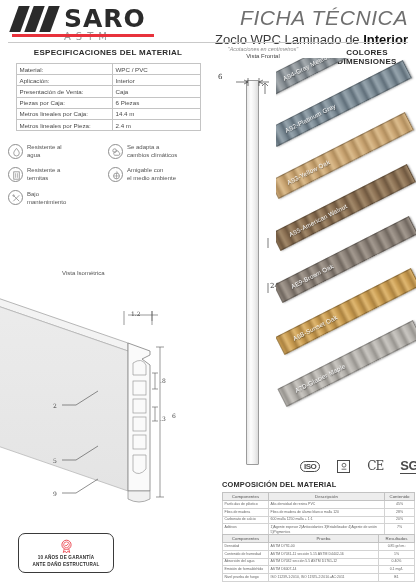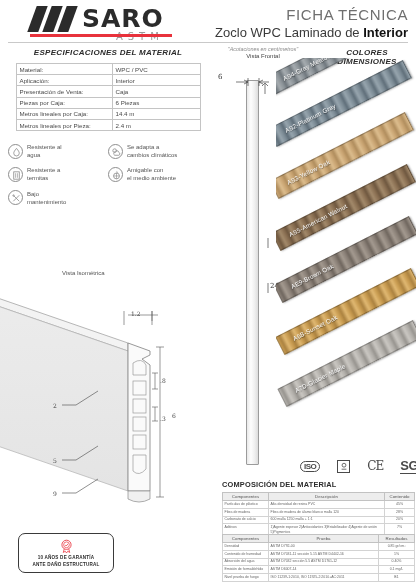--- a/index.html
+++ b/index.html
@@ -6,39 +6,39 @@
   body {
     width:416px; height:588px;
     background:#ffffff;
     font-family:"Liberation Sans", sans-serif;
     color:#333;
     position:relative;
     overflow:hidden;
   }
   
   .header { position:absolute; top:0; left:0; width:416px; height:42px; }
-  .logo-wrap { position:absolute; left:30px; top:6px; display:flex; align-items:flex-start;text-align:right; }
+  .logo-wrap { position:absolute; left:12px; top:6px; display:flex; align-items:flex-start; }
   .slashes { position:relative; width:46px; height:26px; }
   .slashes i { position:absolute; top:0; width:11px; height:26px; background:#2b2b2b;
                transform:skewX(-20deg); display:block; }
   .slashes i:nth-child(1){ left:2px; }
   .slashes i:nth-child(2){ left:17px; }
   .slashes i:nth-child(3){ left:32px; }
   .redline { position:absolute; left:0px; top:28px; width:142px; height:2.5px; background:#e8323c; }
   .brand { margin-left:6px; line-height:1; }
   .brand .saro { font-size:25px; font-weight:bold; letter-spacing:1px; color:#2b2b2b; font-family:"DejaVu Sans", sans-serif; }
   .brand .tech { font-size:10px; letter-spacing:5px; color:#9a9a9a; margin-top:1px; font-family:"DejaVu Sans", sans-serif; }
   .doc-title { position:absolute; right:8px; top:6px; text-align:right; }
-  .doc-title .t1 { font-size:15px; color:#6f6f6f; letter-spacing:0.6px; }
+  .doc-title .t1 { font-size:21px; color:#6f6f6f; letter-spacing:0.6px;font-style:italic; }
   .doc-title .t2 { font-size:13px; color:#3a3a3a; margin-top:2px; }
   .doc-title .t2 b { color:#111; }
   .hr-top { position:absolute; top:42px; left:8px; width:400px; height:1px; background:#c9c9c9; }
 
   
-  .sec-title { font-size:8px; font-weight:bold; letter-spacing:0.3px; color:#2b2b2b; text-align:center;font-style:italic; }
+  .sec-title { font-size:8px; font-weight:bold; letter-spacing:0.3px; color:#2b2b2b; text-align:center; }
 
   
   .col-left { position:absolute; left:8px; top:48px; width:200px; }
   table.spec { border-collapse:collapse; width:185px; margin:6px auto 0 auto; }
   table.spec td { border:1px solid #c4c4c4; font-size:6.2px; padding:1.6px 3px; color:#4a4a4a; }
   table.spec td.k { width:96px; }
 
   .features { margin-top:12px; width:200px; position:relative; }
   .frow { display:flex; margin-bottom:7px; }
   .fitem { display:flex; align-items:center; width:100px; }

